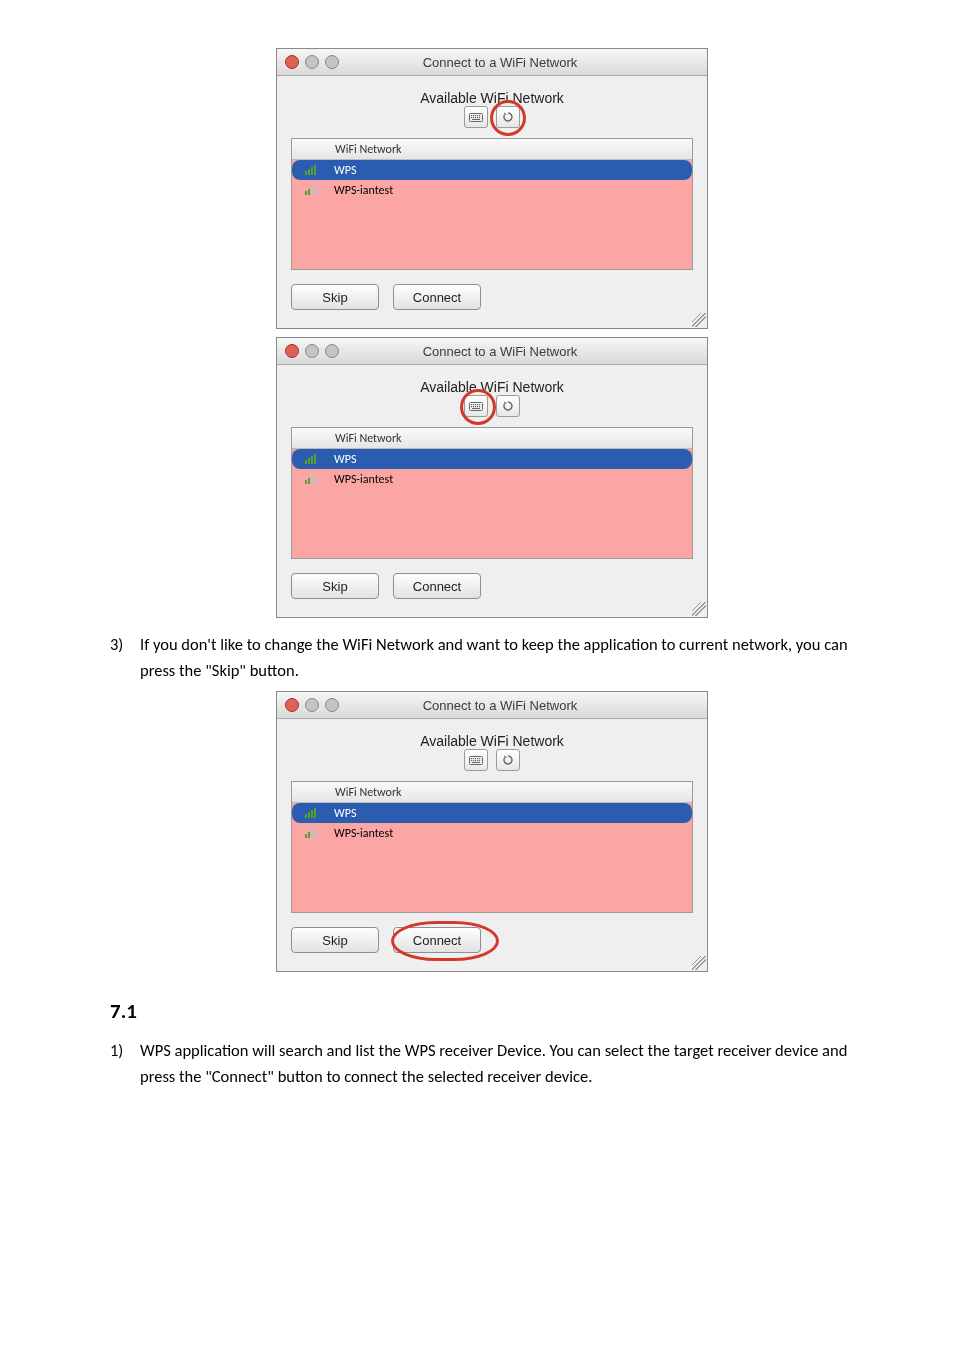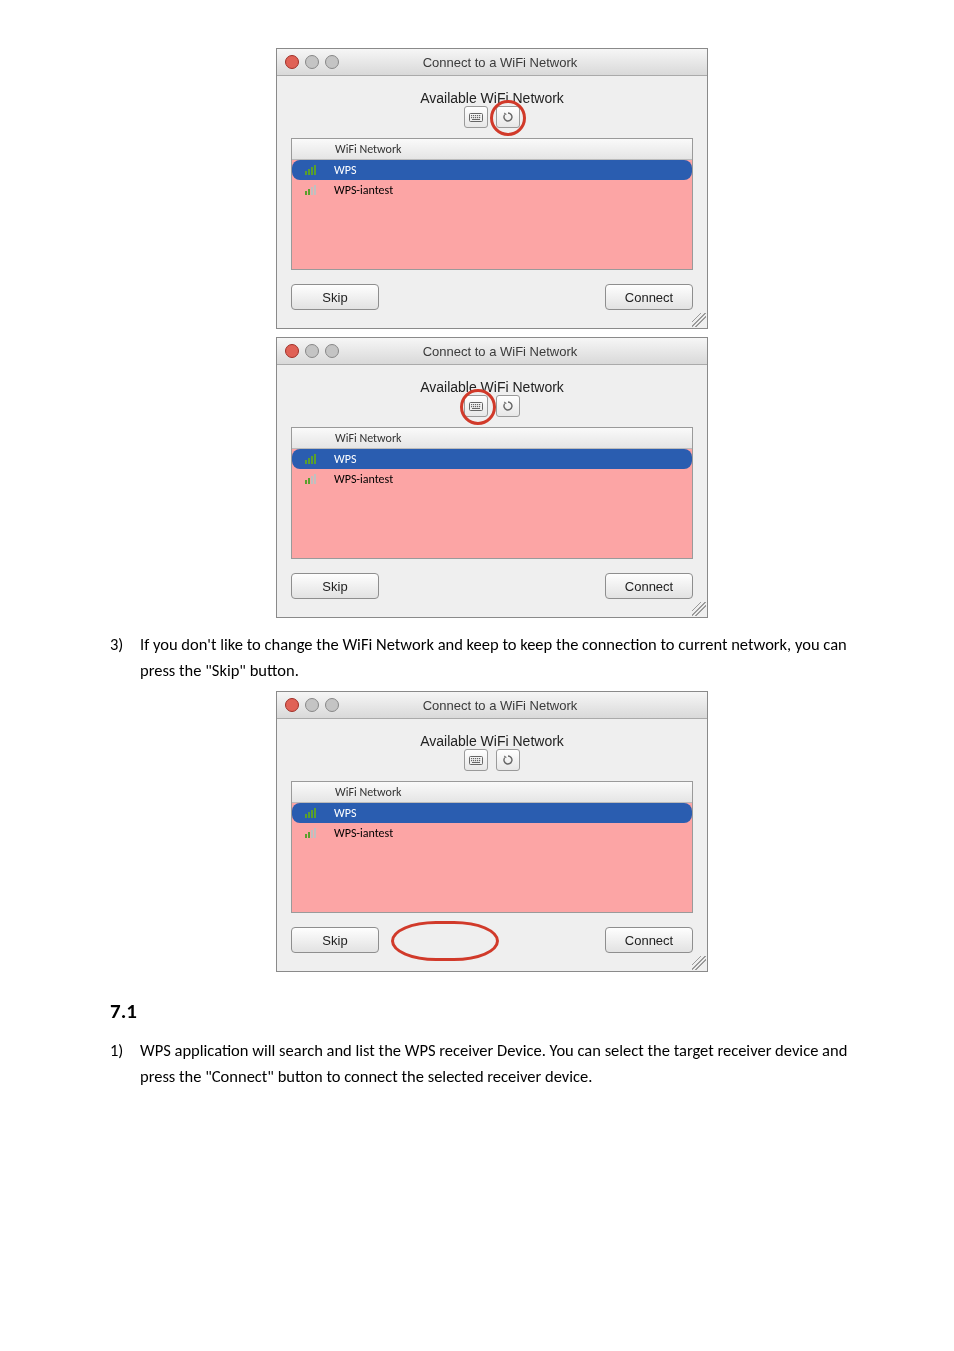--- a/index.html
+++ b/index.html
@@ -107,21 +107,21 @@
   .cell-sig { width:36px; display:flex; align-items:center; justify-content:center; }
   .cell-name { padding-left:6px; }
   .sig-icon {
     display:inline-flex; gap:1px; align-items:flex-end;
   }
   .sig-icon span { width:2px; background:#c0c0c0; }
   .sig-icon .b1{height:4px;} .sig-icon .b2{height:6px;} .sig-icon .b3{height:8px;} .sig-icon .b4{height:10px;}
   .sig-green span{ background:#5aa02c;}
   .sig-mix .b1,.sig-mix .b2{ background:#5aa02c;}
   .btn-row {
-    display:flex; justify-content:space-between; gap:14px;
+    display:flex; justify-content:flex-start; gap:14px;
     padding:14px 0 8px 0;
     position:relative;
   }
   .mac-btn {
     min-width:86px;
     height:24px;
     border:1px solid #8e8e8e;
     border-radius:4px;
     background:linear-gradient(#fefefe,#e2e2e2);
     font-size:13px;
@@ -311,21 +311,21 @@
           <div class="mac-btn">Skip</div>
           <div class="mac-btn">Connect</div>
         </div>
       </div>
       <div class="resize-grip"></div>
     </div>
   </div>
 
   <div class="list-para">
     <div class="list-num">3)</div>
-    <div class="list-txt">If you don't like to change the WiFi Network and keep to keep the connection to current network, you can press the "Skip" button.</div>
+    <div class="list-txt">If you don't like to change the WiFi Network and want to keep the application to current network, you can press the "Skip" button.</div>
   </div>
 
   <div class="dialog-wrap">
     <div class="dialog">
       <div class="titlebar">
         <div class="traffic">
           <div class="tl red"></div>
           <div class="tl"></div>
           <div class="tl"></div>
         </div>

